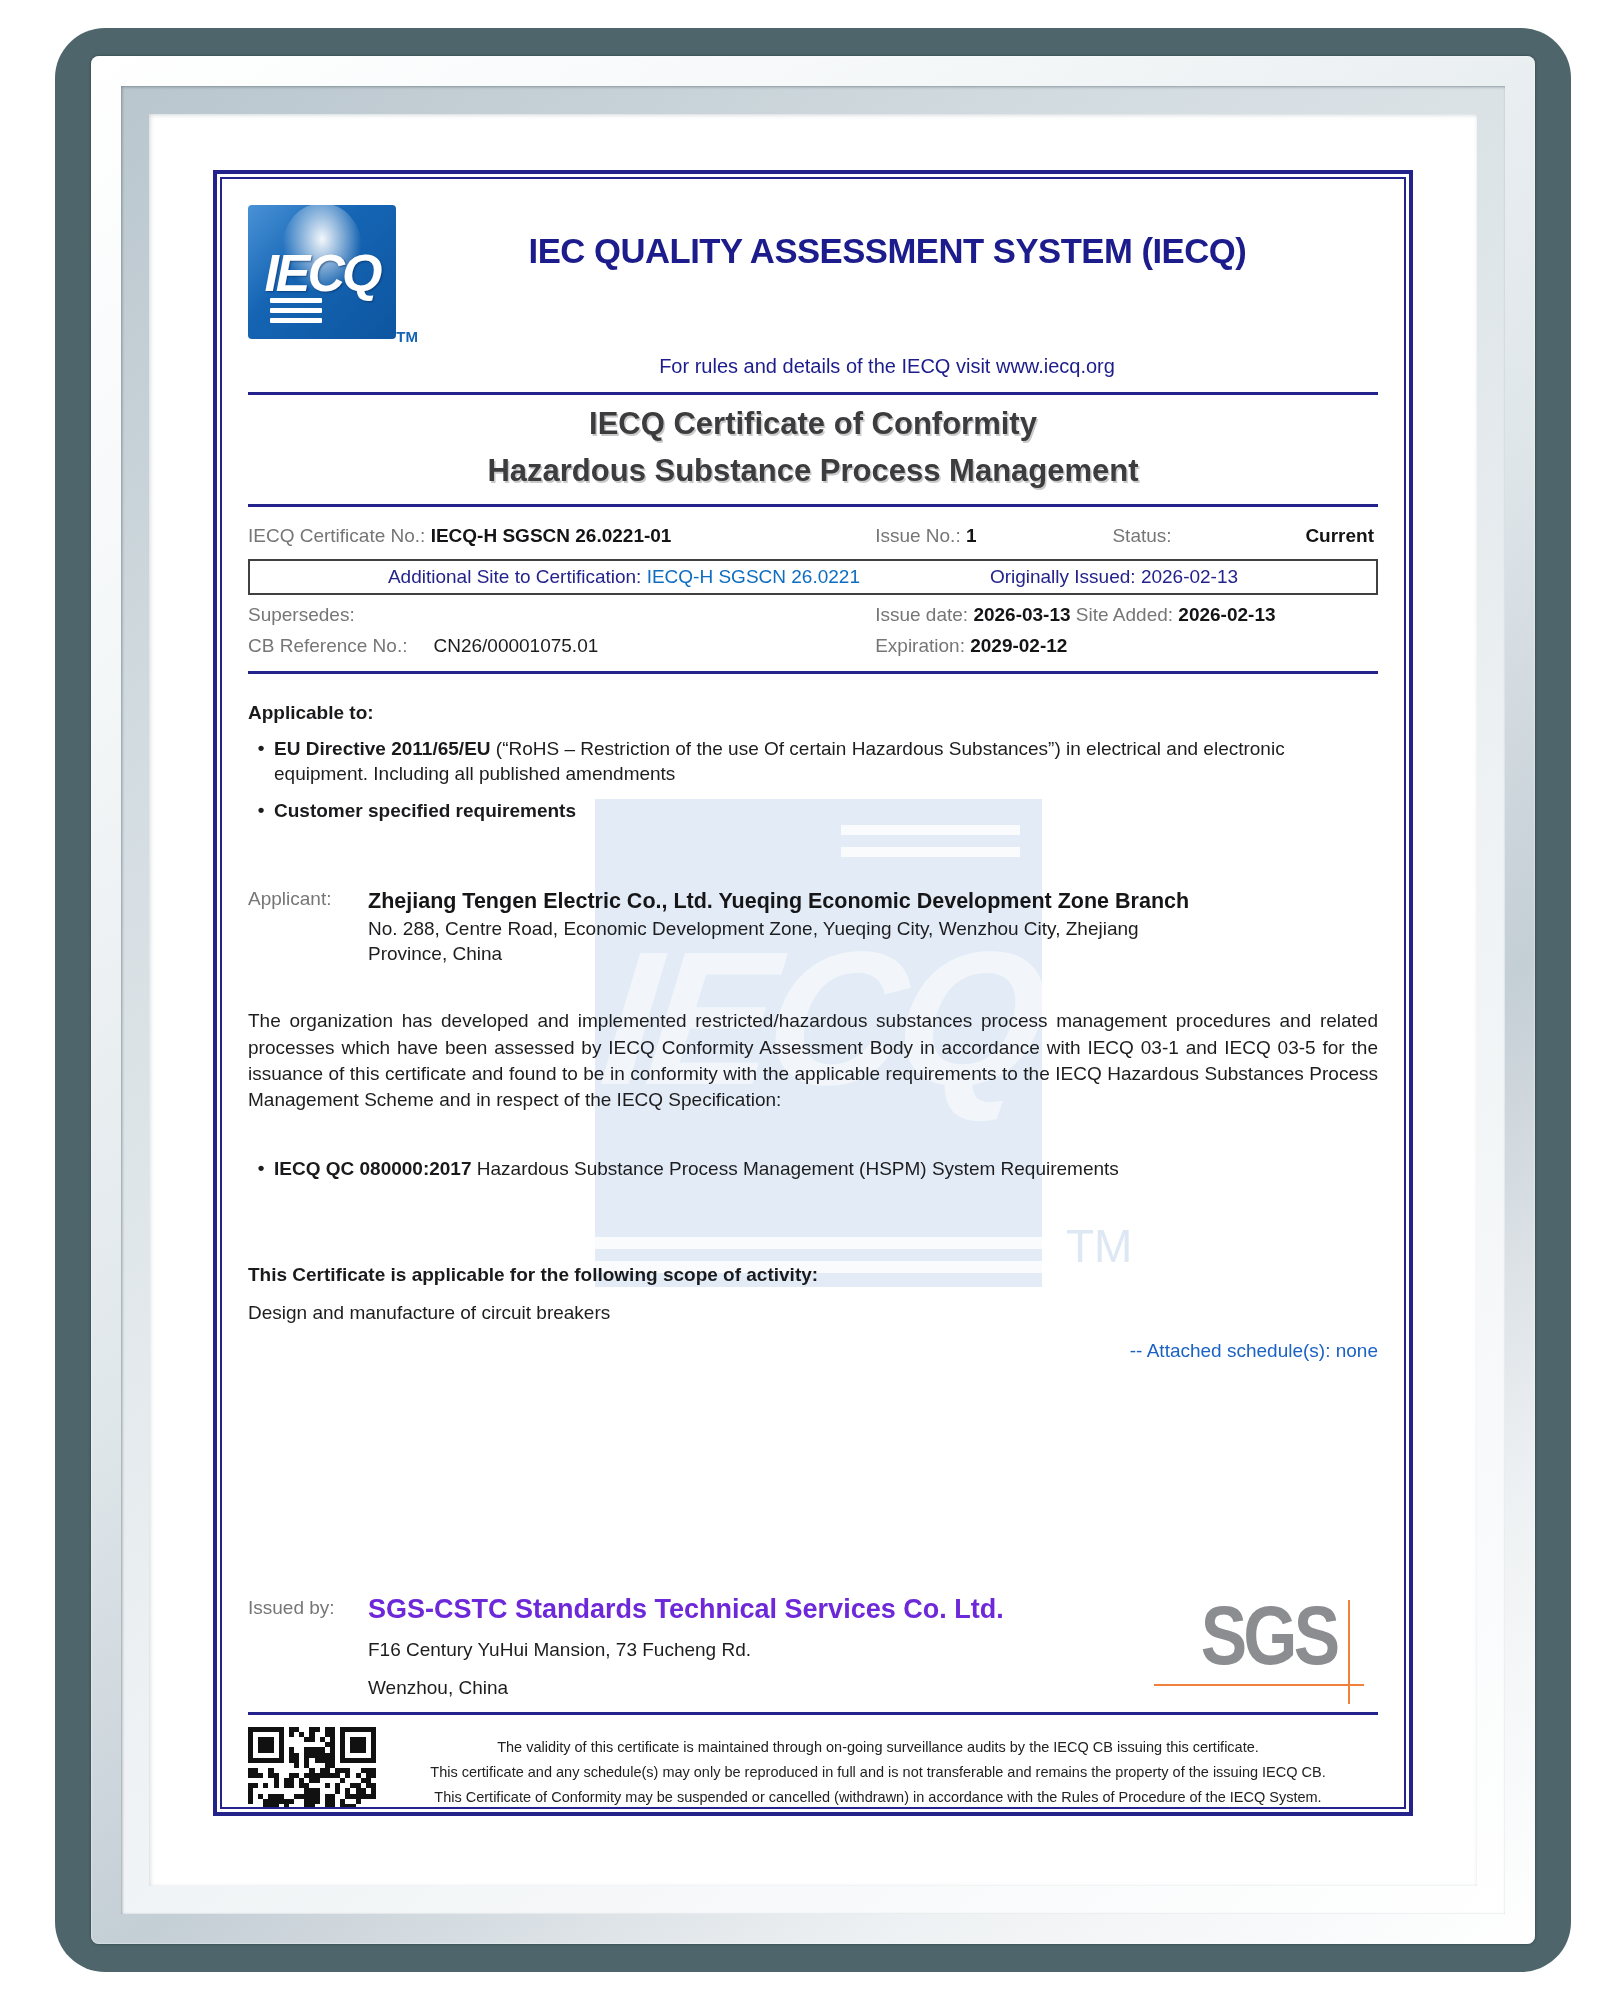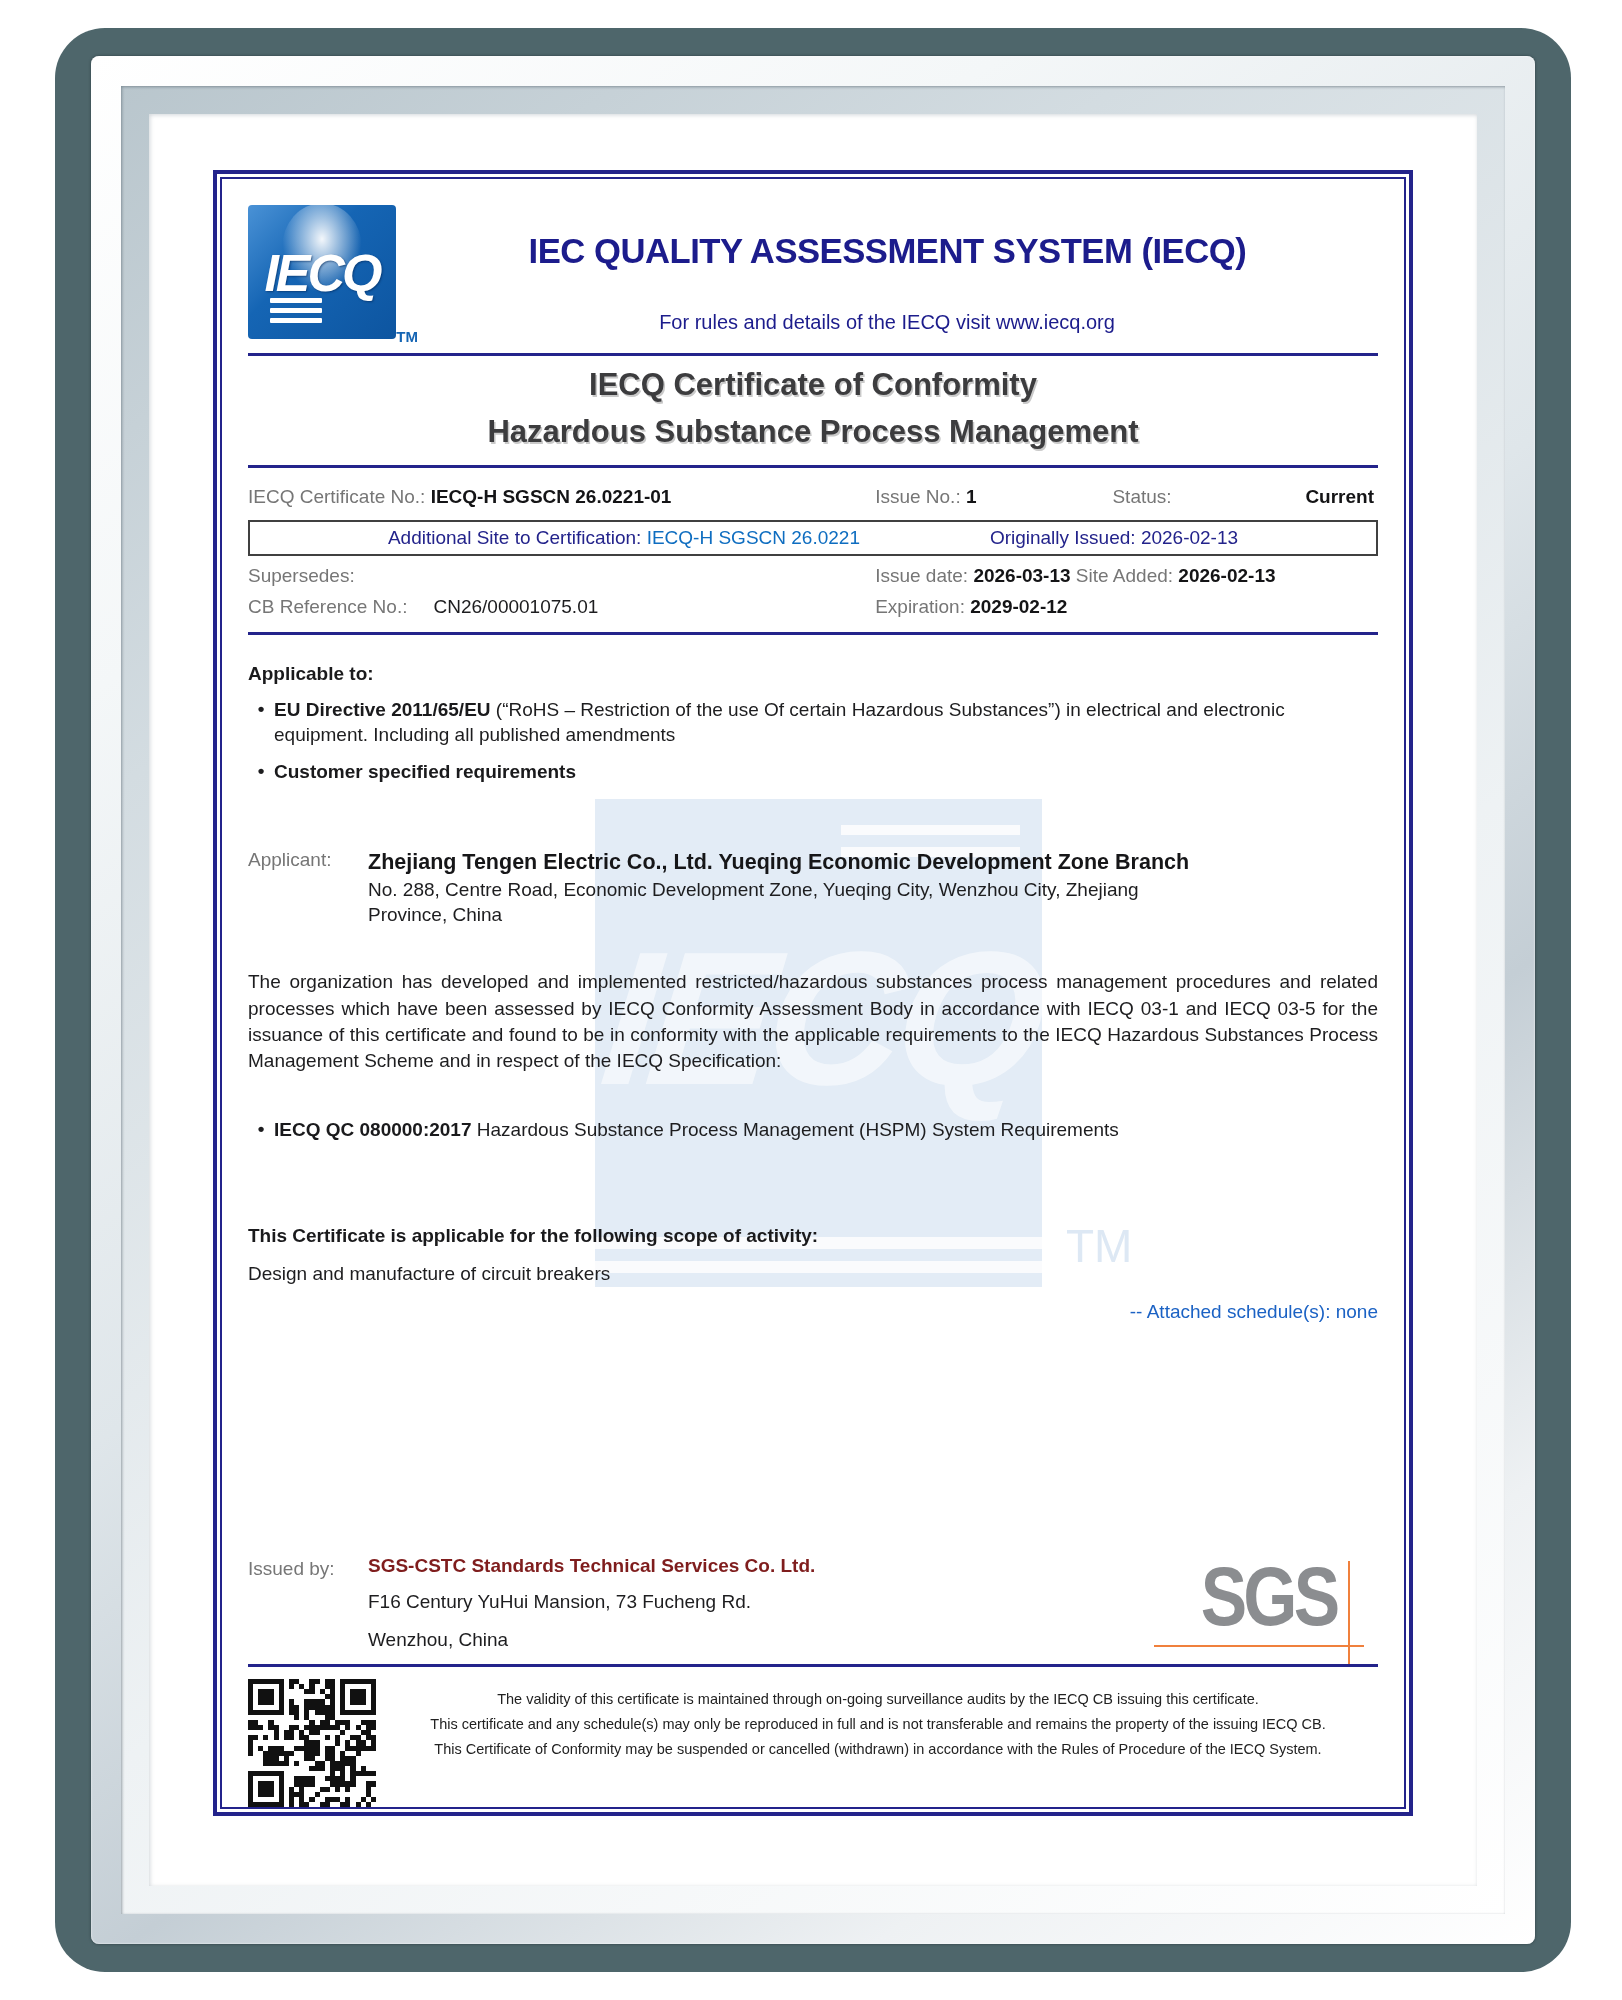--- a/index.html
+++ b/index.html
@@ -44,21 +44,21 @@
   .logo-bulb{position:absolute;left:34px;top:-2px;width:80px;height:90px;border-radius:50%;
         background:radial-gradient(ellipse at 50% 40%,rgba(255,255,255,.95) 0%,rgba(255,255,255,.35) 45%,rgba(255,255,255,0) 70%);}
   .logo-text{position:absolute;left:0;right:0;top:38px;text-align:center;color:#ffffff;
         font-style:italic;font-weight:bold;font-size:52px;letter-spacing:-3px;
         text-shadow:1px 1px 2px rgba(0,40,90,.6);}
   .logo-stripe{position:absolute;background:#ffffff;height:5px;border-radius:1px;}
   .logo-tm{position:absolute;right:-22px;bottom:-6px;color:#1565b4;font-size:15px;font-weight:bold;}
   .hdr-text{flex:1;display:flex;flex-direction:column;align-items:center;}
   .hdr-title{margin-top:26px;color:#1c1c8c;font-weight:bold;font-size:35px;letter-spacing:-0.5px;
         transform:scaleX(.99);white-space:nowrap;}
-  .hdr-sub{margin-top:40px;color:#1c1c8c;font-size:20px;}
+  .hdr-sub{margin-top:84px;color:#1c1c8c;font-size:20px;}
   .rule{border:0;border-top:3px solid #23238b;margin:0 26px;}
   .hdr-rule{margin-top:14px;}
 
   
   .cert-titles{text-align:center;margin-top:6px;line-height:1.5;}
   .cert-title{font-size:31px;font-weight:bold;color:#3c3c3e;
         text-shadow:1.5px 1.5px 0 #c9c9c9;}
 
   
   .meta{margin:10px 26px 0 26px;}
@@ -97,21 +97,21 @@
   .spec-row{margin-top:44px;}
 
   
   .scope{margin:82px 26px 0 26px;}
   .scope-text{margin-top:16px;}
   .schedules{margin-top:16px;text-align:right;color:#1b62c4;}
 
   
   .issued{display:flex;margin:232px 26px 0 26px;position:relative;}
   .iss-label{width:120px;flex:0 0 auto;color:#767676;padding-top:3px;}
-  .iss-name{font-weight:bold;font-size:19px;color:#7f1d1d;}
+  .iss-name{font-weight:bold;font-size:27px;color:#6d28d9;}
   .iss-addr{line-height:1.3;margin-top:13px;}
   .sgs{position:absolute;right:14px;top:-10px;width:200px;height:120px;}
   .sgs-word{position:absolute;right:28px;top:4px;color:#8b8d90;font-weight:bold;font-size:74px;
         letter-spacing:-4px;transform:scaleY(1.12) scaleX(.94);transform-origin:right top;}
   .sgs-hline{position:absolute;left:-10px;top:100px;width:210px;height:2px;background:#f0803c;}
   .sgs-vline{position:absolute;right:14px;top:16px;width:2px;height:104px;background:#f0803c;}
   .authorised{margin:30px 26px 0 26px;}
   .auth-rule{margin-top:12px;}
 
   

